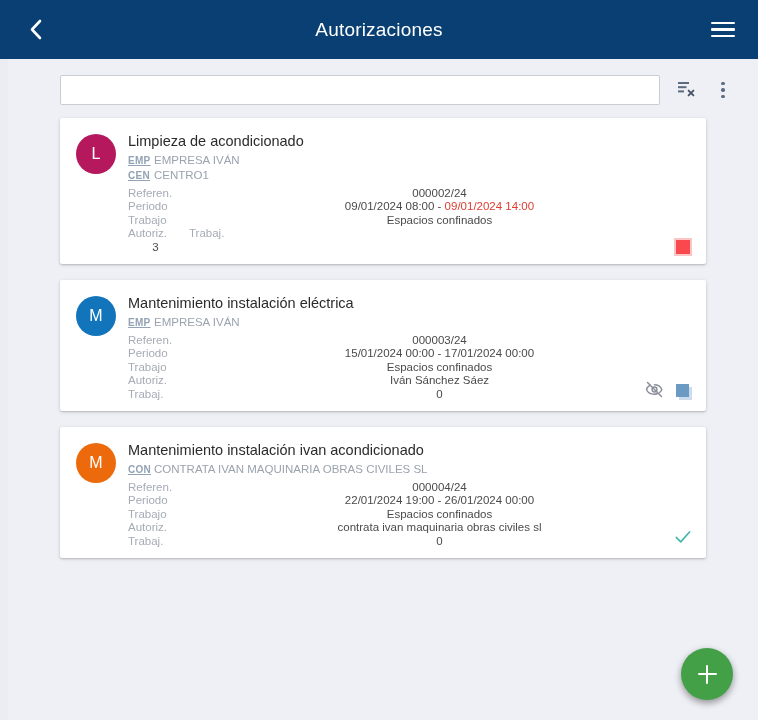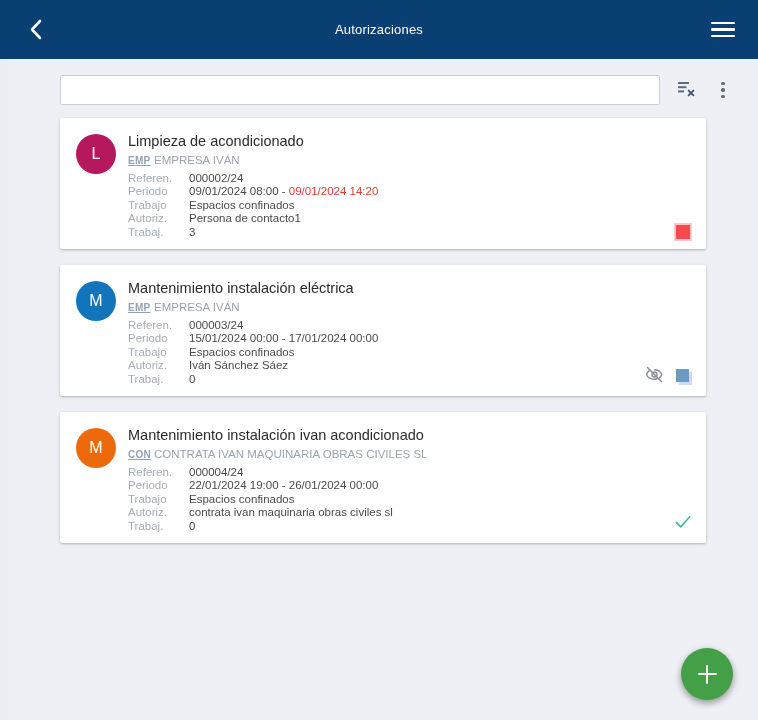--- a/index.html
+++ b/index.html
@@ -35,21 +35,21 @@
     justify-content: center;
     cursor: pointer;
     flex: 0 0 auto;
   }
   .appbar-back svg { display: block; }
   .appbar-title {
     position: absolute;
     left: 0; right: 0;
     text-align: center;
     color: #ffffff;
-    font-size: 13px;
+    font-size: 19px;
     letter-spacing: .2px;
     pointer-events: none;
   }
   .appbar-menu {
     margin-left: auto;
     width: 34px;
     height: 34px;
     display: flex;
     flex-direction: column;
     justify-content: center;
@@ -184,20 +184,21 @@
     color: #a6abb5;
     font-size: 11.5px;
     line-height: 13.4px;
     white-space: nowrap;
   }
   .det-val {
     color: #4a4a4a;
     font-size: 11.5px;
     line-height: 13.4px;
     white-space: nowrap;
+    text-align: center;
   }
   .det-val .date-end-alert { color: #e03c31; }
 
   
   .card-status {
     position: absolute;
     right: 14px;
     bottom: 8px;
     display: flex;
     align-items: center;
@@ -294,35 +295,37 @@
     <div class="cards">
 
       <div class="card">
         <div class="avatar" style="background:#b5185c">L</div>
         <div class="card-body">
           <div class="card-title">Limpieza de acondicionado</div>
 
           <div class="org-row">
             <span class="org-key">EMP</span><span class="org-val">EMPRESA IVÁN</span>
           </div>
+          <div class="org-row">
+            <span class="org-key">CEN</span><span class="org-val">CENTRO1</span>
+          </div>
 
           <div class="details">
             <div class="det-key">Referen.</div>
             <div class="det-val">000002/24</div>
 
             <div class="det-key">Periodo</div>
             <div class="det-val">
-              <span>09/01/2024 08:00</span><span> - </span><span class="date-end-alert">09/01/2024 14:20</span>
+              <span>09/01/2024 08:00</span><span> - </span><span class="date-end-alert">09/01/2024 14:00</span>
             </div>
 
             <div class="det-key">Trabajo</div>
             <div class="det-val">Espacios confinados</div>
 
             <div class="det-key">Autoriz.</div>
-            <div class="det-val">Persona de contacto1</div>
 
             <div class="det-key">Trabaj.</div>
             <div class="det-val">3</div>
           </div>
         </div>
 
         <div class="card-status">
           <span class="icon-sq-red"></span>
         </div>
       </div>

